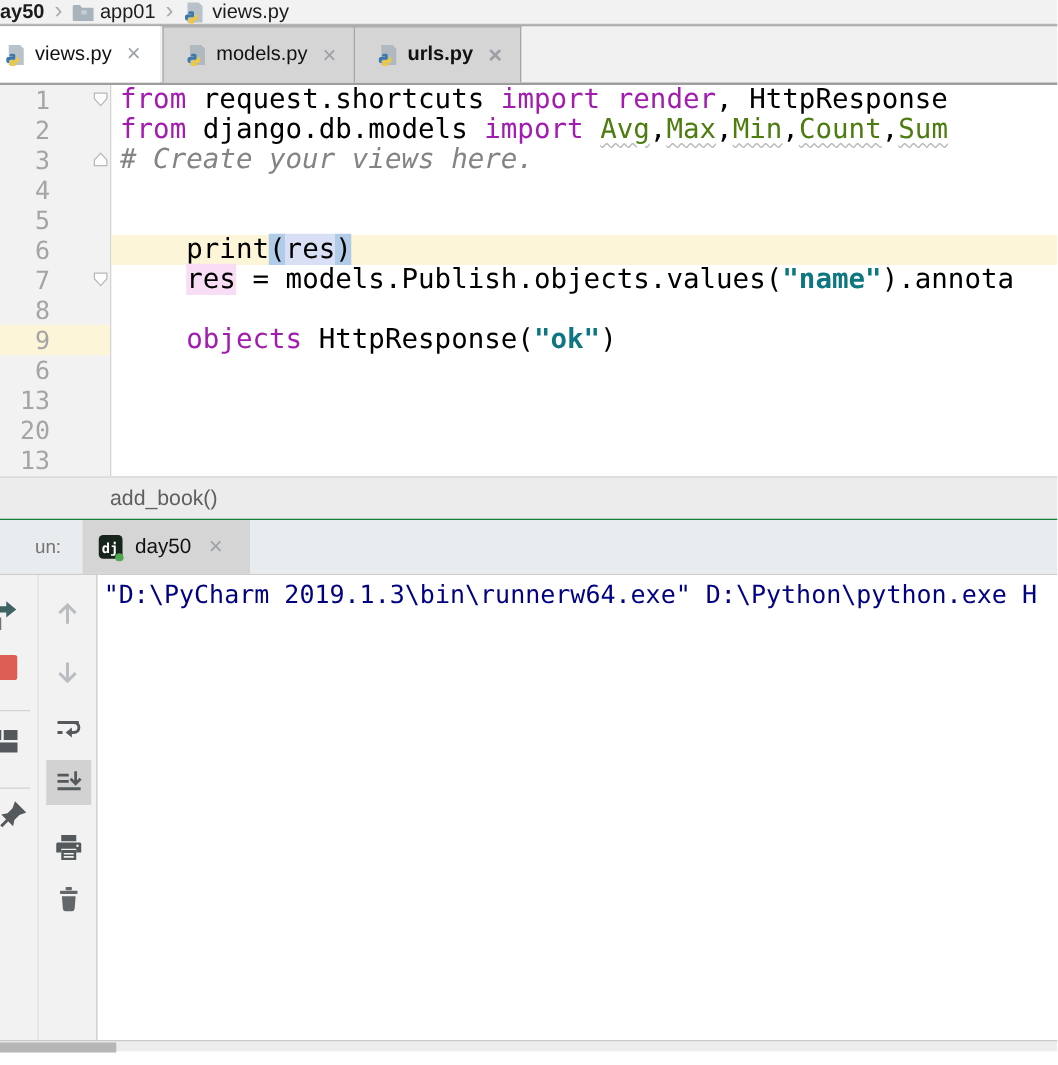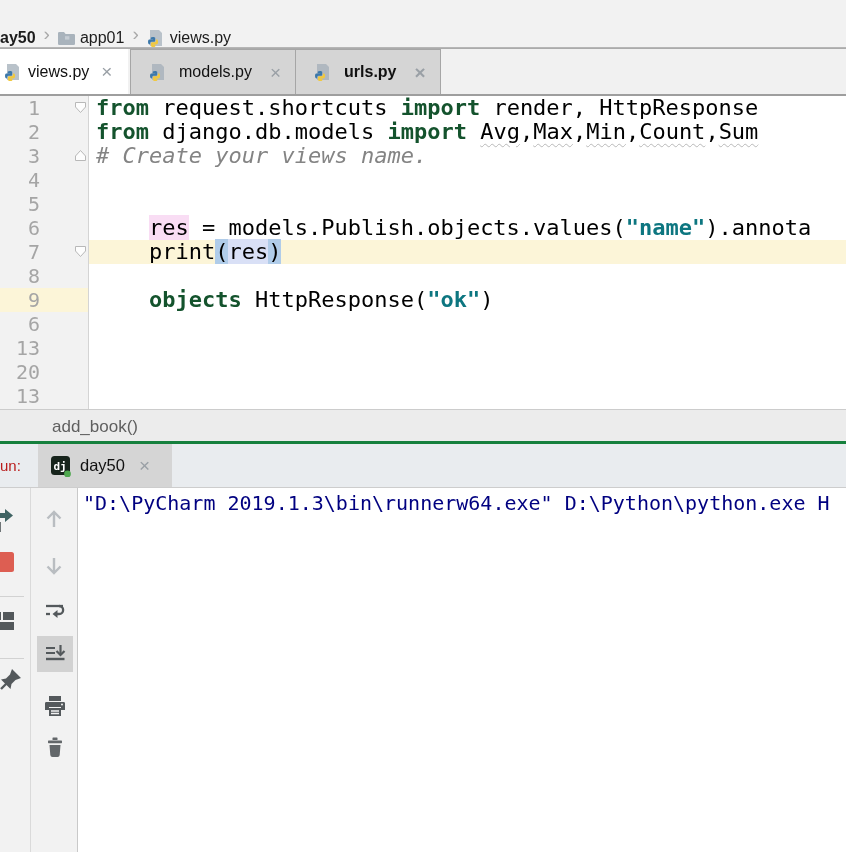--- a/index.html
+++ b/index.html
@@ -1,67 +1,67 @@
 <!DOCTYPE html>
 <html><head>
 <meta charset="utf-8">
 <style>
   html,body{margin:0;padding:0;}
   body{width:846px;height:852px;overflow:hidden;background:#fff;
        font-family:"Liberation Sans",sans-serif;-webkit-font-smoothing:antialiased;}
 
   
-  #nav-bar{height:48px;box-sizing:border-box;background:#f2f2f2;border-bottom:1px solid #b6b6b6;
-           display:flex;align-items:flex-end;font-size:16px;color:#1c1c1c;}
+  #nav-bar{height:20px;box-sizing:border-box;background:#f2f2f2;border-bottom:1px solid #b6b6b6;
+           display:flex;align-items:center;font-size:16px;color:#1c1c1c;}
   #nav-bar .crumb{display:flex;align-items:center;gap:5px;}
   #nav-bar .bold{font-weight:bold;}
   .crumb-sep{color:#a9a9a9;font-size:19px;padding:0 8px 2px 8px;}
   .icon-wrap{display:inline-flex;align-items:center;}
 
   
   #tab-strip{height:48px;box-sizing:border-box;background:#f1f1f1;border-top:1px solid #ababab;
              border-bottom:2px solid #9e9e9e;display:flex;align-items:stretch;}
   .tab{display:flex;align-items:center;padding:0 10px 0 4px;font-size:16px;color:#111;gap:6px;}
   .tab.active{background:#ffffff;width:114px;}
-  .tab.inactive{background:#d5d5d5;border:1px solid #a6a6a6;border-bottom:none;padding-left:18px;padding-right:14px;gap:12px;}
+  .tab.inactive{background:#d5d5d5;border:1px solid #a6a6a6;border-bottom:none;padding-left:18px;padding-right:14px;}
   .tab.inactive + .tab.inactive{border-left:none;font-weight:bold;}
   .tab-gap{width:2px;}
   .tab-close{color:#9aa0a6;font-size:19px;line-height:1;padding-left:6px;cursor:default;}
 
   
   #editor{height:313px;display:flex;background:#fff;overflow:hidden;position:relative;}
   #editor-gutter{width:89px;box-sizing:border-box;background:#f2f2f2;border-right:1px solid #d4d4d4;
                  flex:none;}
   .gutter-row{height:24px;line-height:24px;position:relative;
               font-family:"DejaVu Sans Mono",monospace;font-size:20px;color:#a5a5a5;}
   .gutter-row .ln{display:inline-block;width:40px;text-align:right;}
   .gutter-row .fold{position:absolute;right:1px;top:5px;line-height:0;}
   .gutter-row.hl{background:#fcf5d8;}
   #editor-code{flex:1;overflow:hidden;}
   .code-line{height:24px;line-height:24px;white-space:pre;padding-left:7px;
              font-family:"DejaVu Sans Mono",monospace;font-size:22px;color:#000;}
   .code-line.hl{background:#fcf5d8;}
-  .tk-kw{color:#14532d;font-weight:bold;}
+  .tk-kw{color:#a21caf;font-weight:normal;}
   .tk-p{color:#000;}
-  .tk-gray{color:#000000;}
-  .tk-unused{color:#000000;text-decoration:underline wavy #b9b9b9 1px;text-underline-offset:4px;margin-top:20px;}
+  .tk-gray{color:#a21caf;}
+  .tk-unused{color:#4d7c0f;text-decoration:underline wavy #b9b9b9 1px;text-underline-offset:4px;margin-top:20px;}
   .tk-comment{color:#848484;font-style:italic;}
   .tk-str{color:#0d7680;font-weight:bold;}
   .tk-pink{background:#f9ddf4;}
   .tk-pb{background:#b0cce9;}
   .tk-ib{background:#d9e0f6;}
 
   
   #method-bar{height:35px;box-sizing:border-box;background:#ececec;border-top:1px solid #cccccc;
-              border-bottom:3px solid #15803d;line-height:33px;padding-left:52px;
+              border-bottom:1px solid #15803d;line-height:33px;padding-left:88px;
               font-size:17px;color:#5f5f5f;}
 
   
   #run-tab-bar{height:43px;background:#e9ecef;display:flex;align-items:stretch;}
-  #run-label{align-self:center;font-size:15px;color:#b91c1c;width:34px;flex:none;}
+  #run-label{align-self:center;font-size:15px;color:#737373;width:34px;flex:none;margin-left:28px;}
   #run-tab{background:#d5d5d5;display:flex;align-items:center;gap:8px;
            padding:0 22px 0 12px;margin-left:4px;font-size:16.5px;color:#111;}
 
   
   #run-content{height:373px;box-sizing:border-box;border-top:1px solid #cdcdcd;display:flex;position:relative;}
   #tb-outer{width:31px;box-sizing:border-box;border-right:1px solid #dadada;background:#f2f2f2;
             position:relative;overflow:hidden;flex:none;}
   #tb-inner{width:47px;box-sizing:border-box;border-right:1px solid #c9c9c9;background:#f2f2f2;
             position:relative;flex:none;}
   #console{flex:1;background:#fff;padding:3px 0 0 5px;overflow:hidden;}
@@ -167,25 +167,25 @@
       <div class="gutter-row"><span class="ln">8</span></div>
       <div class="gutter-row hl"><span class="ln">9</span></div>
       <div class="gutter-row"><span class="ln">6</span></div>
       <div class="gutter-row"><span class="ln">13</span></div>
       <div class="gutter-row"><span class="ln">20</span></div>
       <div class="gutter-row"><span class="ln">13</span></div>
     </div>
   <div id="editor-code">
       <div class="code-line"><span class="tk-kw">from</span><span class="tk-p"> request.shortcuts </span><span class="tk-kw">import</span><span class="tk-gray"> render</span><span class="tk-p">, HttpResponse</span></div>
       <div class="code-line"><span class="tk-kw">from</span><span class="tk-p"> django.db.models </span><span class="tk-kw">import</span><span class="tk-p"> </span><span class="tk-unused">Avg</span><span class="tk-p">,</span><span class="tk-unused">Max</span><span class="tk-p">,</span><span class="tk-unused">Min</span><span class="tk-p">,</span><span class="tk-unused">Count</span><span class="tk-p">,</span><span class="tk-unused">Sum</span></div>
-      <div class="code-line"><span class="tk-comment"># Create your views name.</span></div>
-      <div class="code-line"></div>
-      <div class="code-line"></div>
+      <div class="code-line"><span class="tk-comment"># Create your views here.</span></div>
+      <div class="code-line"></div>
+      <div class="code-line"></div>
+      <div class="code-line hl"><span class="tk-p">    print</span><span class="tk-pb">(</span><span class="tk-ib">res</span><span class="tk-pb">)</span></div>
       <div class="code-line"><span class="tk-p">    </span><span class="tk-pink">res</span><span class="tk-p"> = models.Publish.objects.values(</span><span class="tk-str">"name"</span><span class="tk-p">).annota</span></div>
-      <div class="code-line hl"><span class="tk-p">    print</span><span class="tk-pb">(</span><span class="tk-ib">res</span><span class="tk-pb">)</span></div>
       <div class="code-line"></div>
       <div class="code-line"><span class="tk-p">    </span><span class="tk-kw">objects</span><span class="tk-p"> HttpResponse(</span><span class="tk-str">"ok"</span><span class="tk-p">)</span></div>
       <div class="code-line"></div>
       <div class="code-line"></div>
     </div>
 </div>
 
 <div id="method-bar">
   <span>add_book()</span>
 </div>

